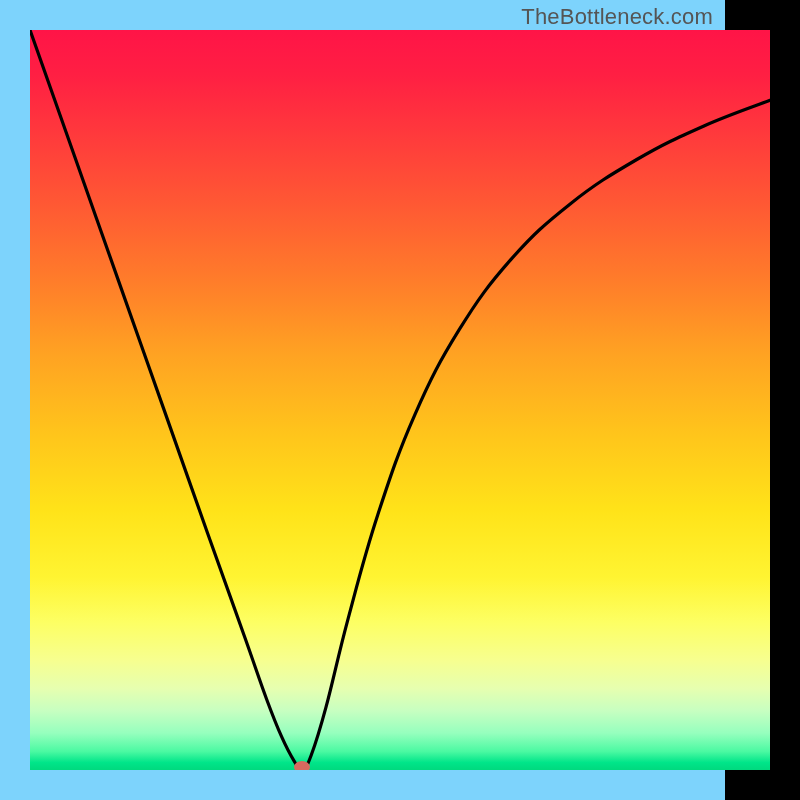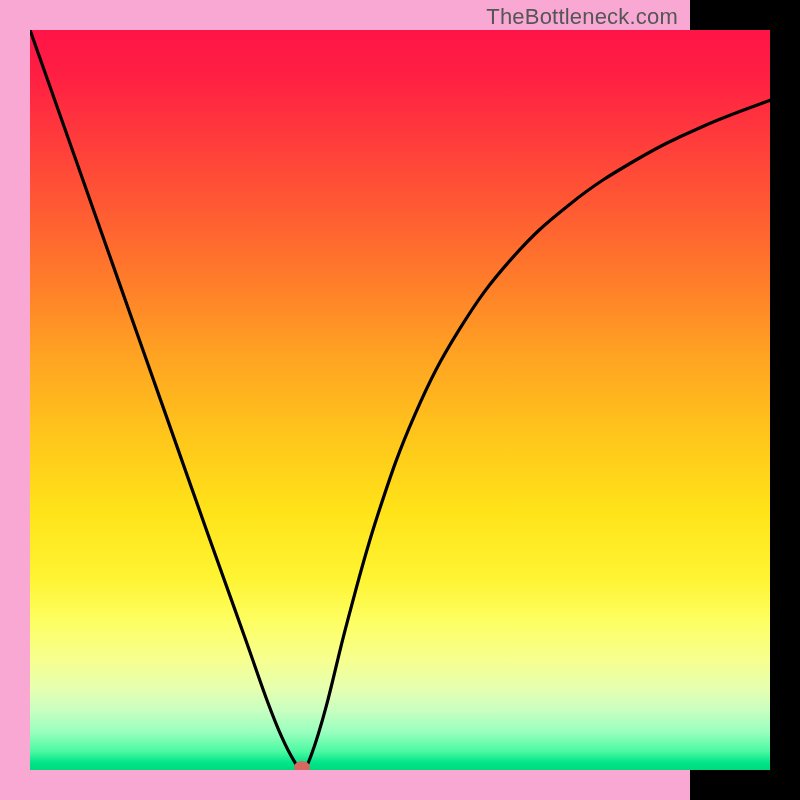--- a/index.html
+++ b/index.html
@@ -8,21 +8,22 @@
     width: 800px;
     height: 800px;
     overflow: hidden;
     background: #000;
     font-family: Arial, Helvetica, sans-serif;
   }
   .frame {
     position: relative;
     width: 690px;
     height: 800px;
-    background: #f9a8d4;
+    background: #7dd3fc;
+    padding-left: 35px;
   }
   .watermark {
     position: absolute;
     top: 4px;
     right: 12px;
     color: #555;
     font-size: 22px;
     font-weight: 500;
     letter-spacing: 0.2px;
     z-index: 10;

